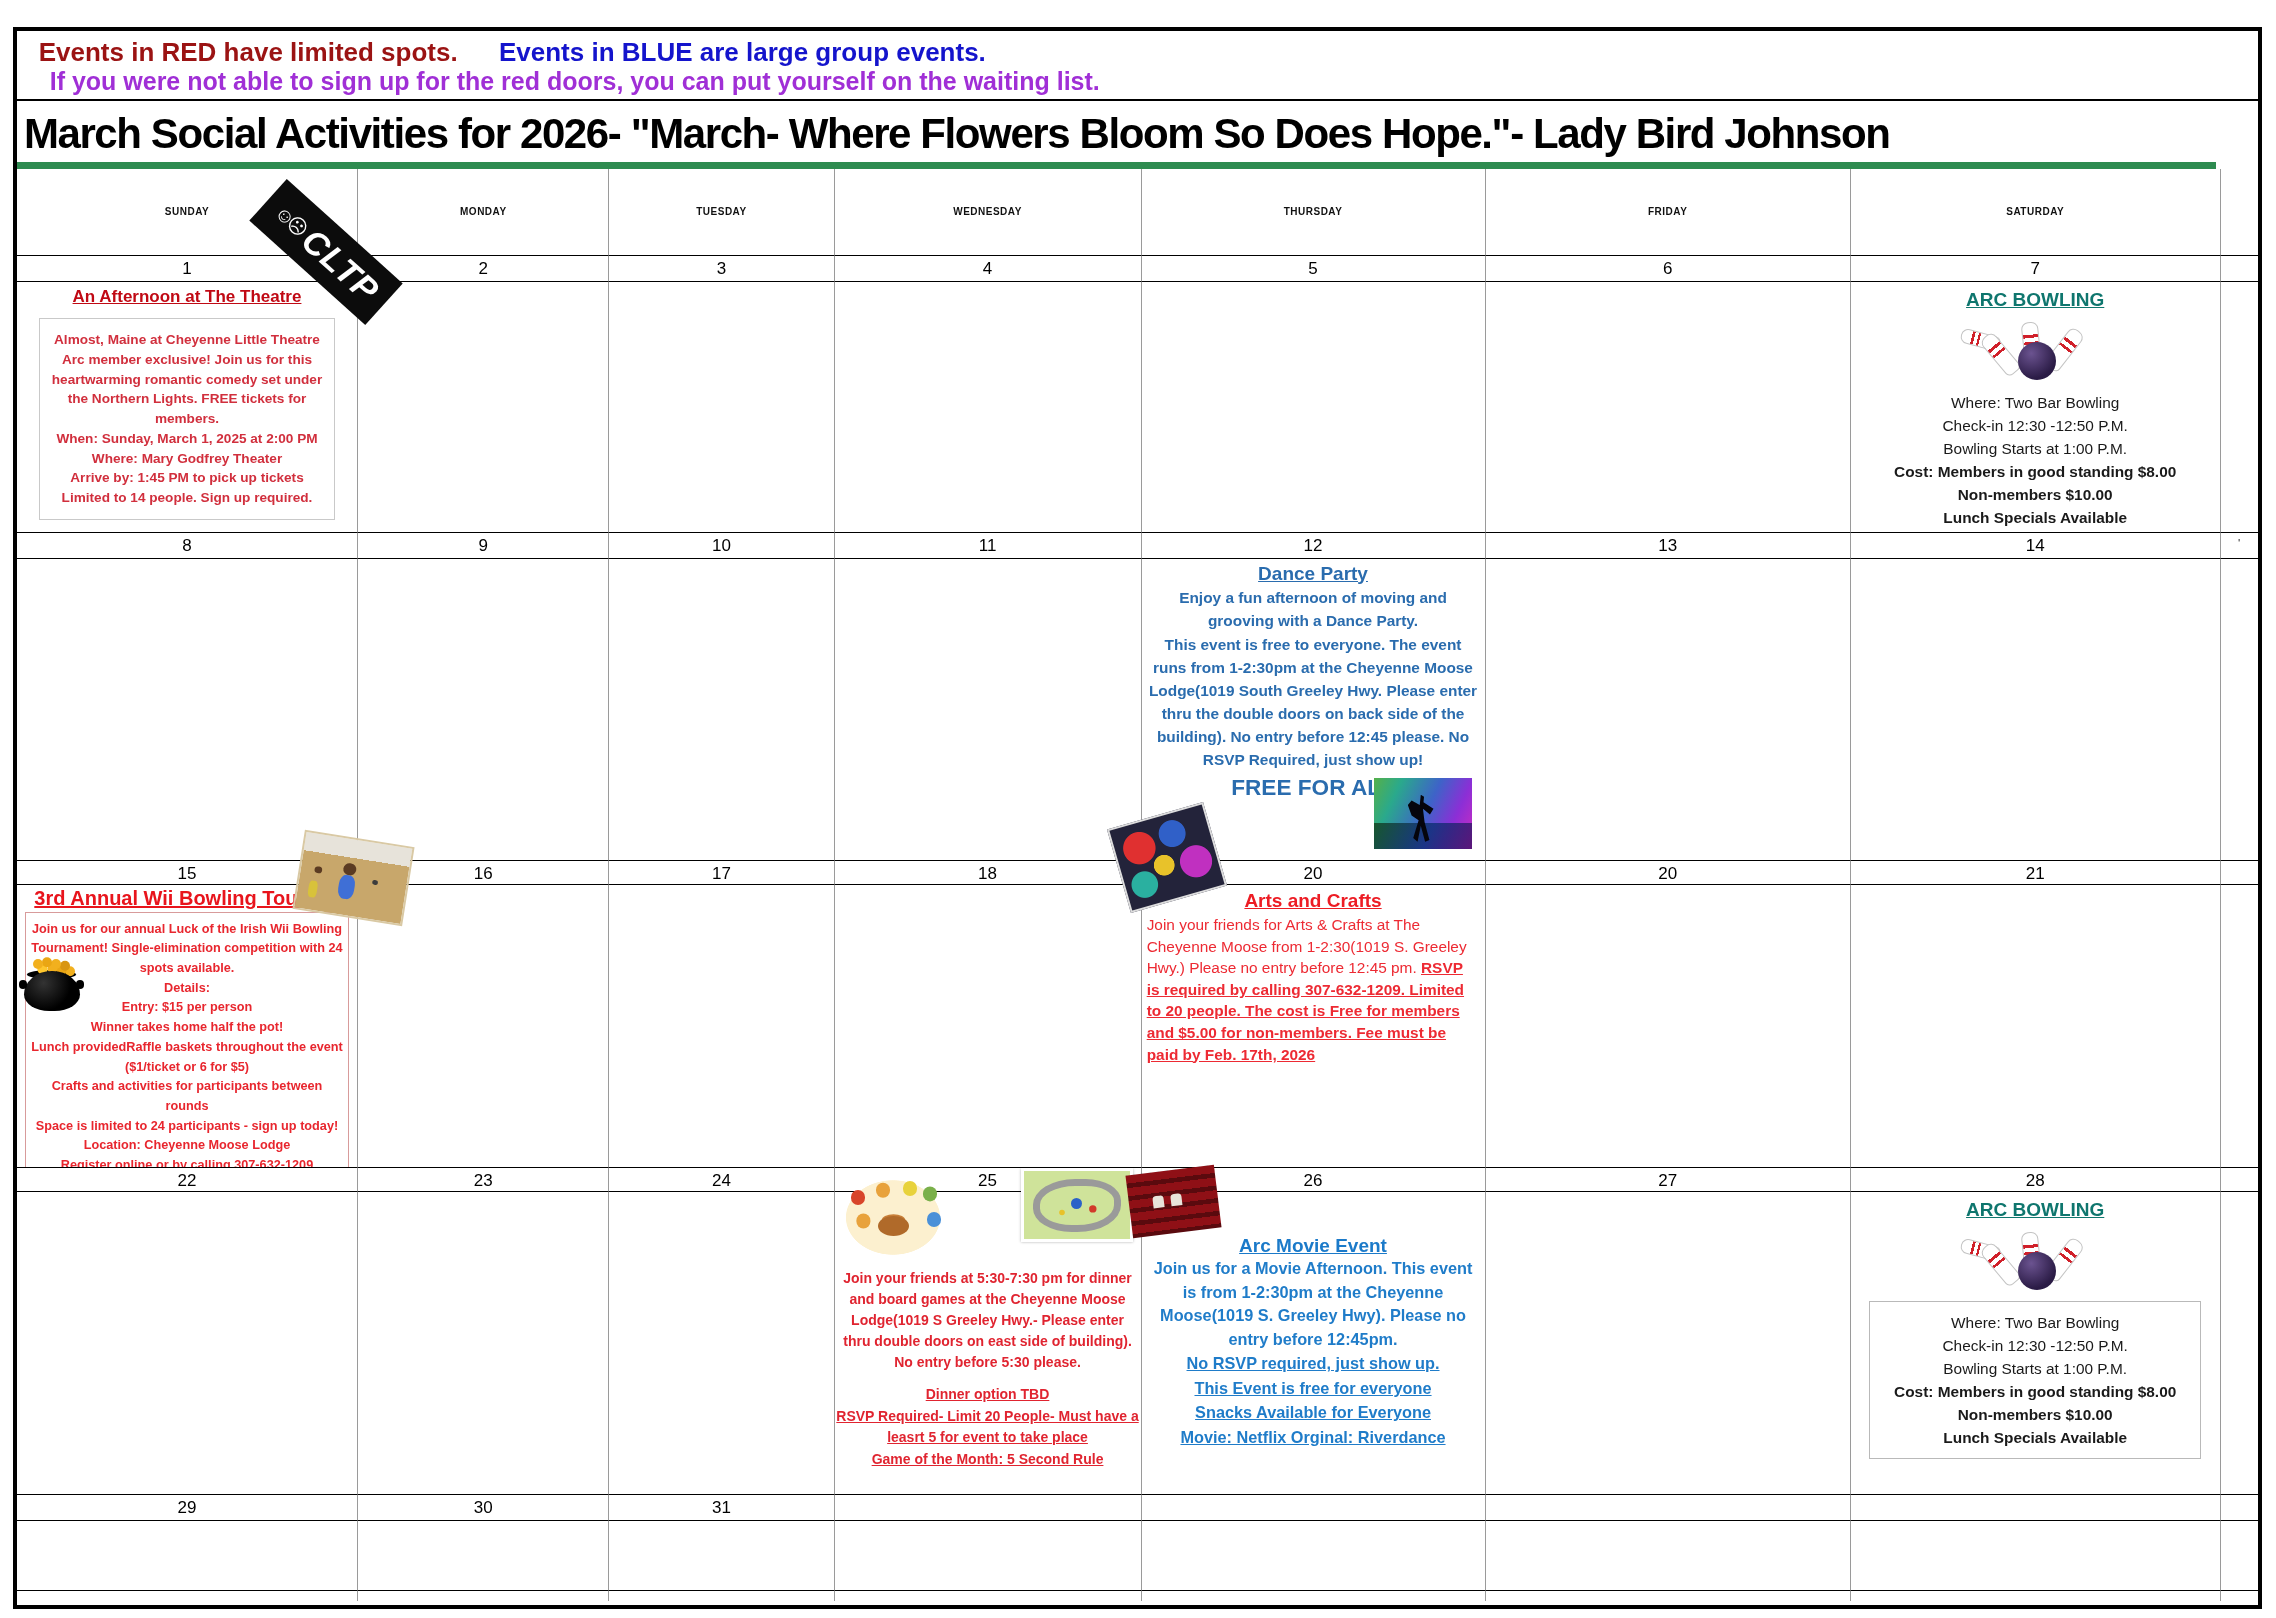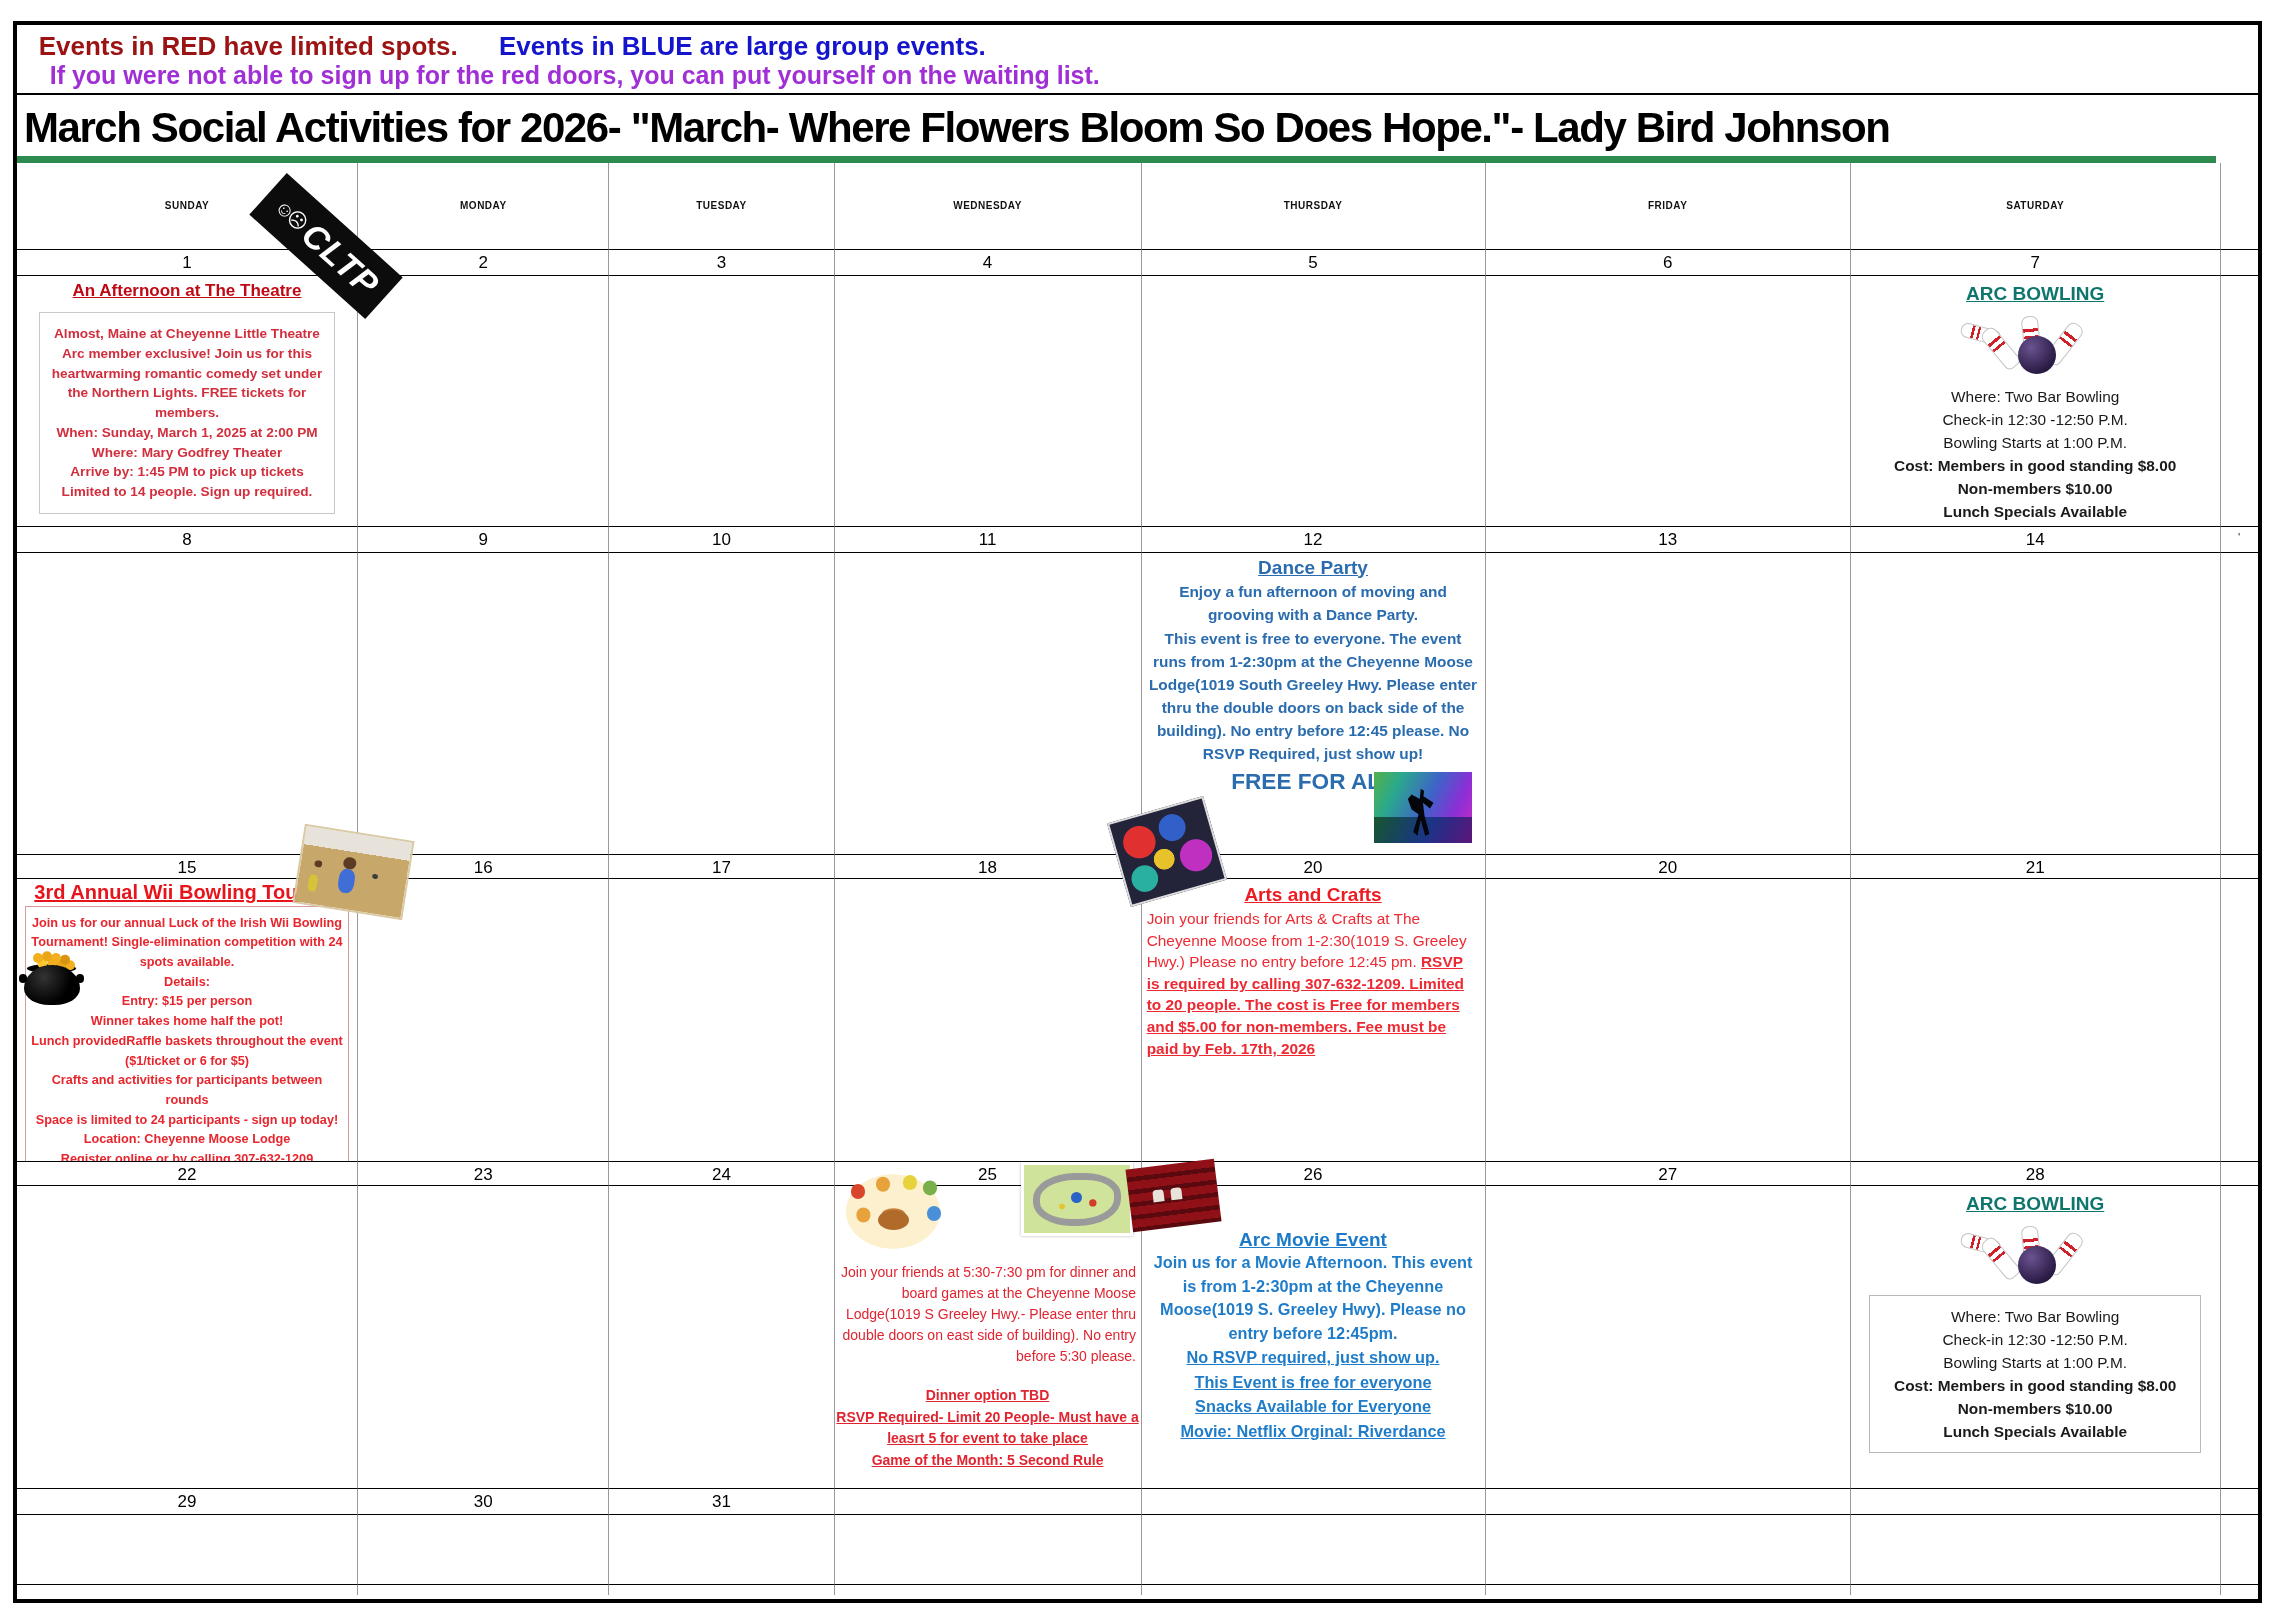--- a/index.html
+++ b/index.html
@@ -1,17 +1,17 @@
 <!DOCTYPE html>
 <html style="font-size:14.5px"><head>
 <meta charset="utf-8">
 <style>
   html,body { margin:0; padding:0; background:#fff; }
   body { width:2277px; height:1618px; position:relative; font-family:"Liberation Sans",sans-serif; overflow:hidden; }
-  .page { position:absolute; left:12.7px; top:21px; width:2249px; height:1582px; border:4.5px solid #000; box-sizing:border-box; background:#fff; overflow:hidden; }
+  .page { position:absolute; left:12.7px; top:27px; width:2249px; height:1582px; border:4.5px solid #000; box-sizing:border-box; background:#fff; overflow:hidden; }
 
   
   .notes { padding:7.2px 0 3.6px 22px; border-bottom:2.7px solid #000; }
   .notes-line1 { font-size:26px; font-weight:bold; line-height:1.15; }
   .note-red  { color:#9b1313; }
   .note-blue { color:#1414cc; margin-left:34px; }
   .note-purple { color:#a02fd6; font-size:25px; font-weight:bold; line-height:1.1; padding-left:11px; }
 
   
   .title-row { padding:9px 0 3.6px 7.2px; font-size:42px; font-weight:bold; letter-spacing:-1.4px; white-space:nowrap; color:#000; }
@@ -102,21 +102,21 @@
   .img-dinner::before { content:""; position:absolute; left:40px; top:42px; width:31px; height:20px; border-radius:50%;
                 background:#b06a2a; box-shadow:0 -5.4px 0 -3.6px #c87f38; }
   .img-dinner::after { content:""; position:absolute; left:12.7px; top:16.3px; width:14.5px; height:14.5px; border-radius:50%;
                 background:#d8452a; box-shadow:25px -7.2px 0 #e8a23c,52px -9px 0 #e8d23c,72px -3.6px 0 #7ab04a,5.4px 23.5px 0 #e8a23c,76px 22px 0 #4a90d8; }
   .img-board { position:absolute; left:186px; top:-23.5px; width:112px; height:74px; background:#cfe39a;
                border:3.6px solid #fff; box-sizing:border-box; z-index:5; box-shadow:0 0.9px 2.7px rgba(0,0,0,.3); }
   .img-board::before { content:""; position:absolute; left:9px; top:7.2px; right:9px; bottom:7.2px;
                border:7.2px solid #9a9a9a; border-radius:48% 40% 50% 44%; }
   .img-board::after { content:""; position:absolute; left:47px; top:27px; width:11px; height:11px; border-radius:50%;
                background:#2a62c8; box-shadow:16.3px 5.4px 0 -1.8px #d23a2a,-14.5px 9px 0 -2.7px #e8c22a; }
-  .dinner-body { color:#e02430; font-size:14px; font-weight:normal; text-align:right; line-height:1.5; width:97%; margin:76px auto 18px; }
+  .dinner-body { color:#e02430; font-size:14px; font-weight:bold; text-align:center; line-height:1.5; width:97%; margin:76px auto 11px; }
   .dinner-sub { color:#e02430; font-size:14px; font-weight:bold; text-align:center; text-decoration:underline; line-height:1.55; }
 
   
   .img-seats { position:absolute; left:-12.7px; top:-22px; width:89px; height:63px; transform:rotate(-7deg); z-index:5;
                background:repeating-linear-gradient(to bottom,#8f1016 0 8.1px,#5a0a0e 8.1px 12.7px); }
   .img-seats::before { content:""; position:absolute; left:23.5px; top:23.5px; width:11px; height:12.7px; background:#e8e4da;
                border-radius:3.6px 3.6px 0 0; box-shadow:18px 0 0 #e8e4da; }
   .t-movie { color:#1b7ac9; font-size:19px; margin-top:43px; }
   .movie-body { color:#1f7cc9; font-size:16.3px; font-weight:bold; text-align:center; line-height:1.45; width:96%; margin:0 auto; }
   .movie-lines { color:#1f7cc9; font-size:16.3px; font-weight:bold; text-align:center; text-decoration:underline; line-height:1.5; white-space:pre-line; }

